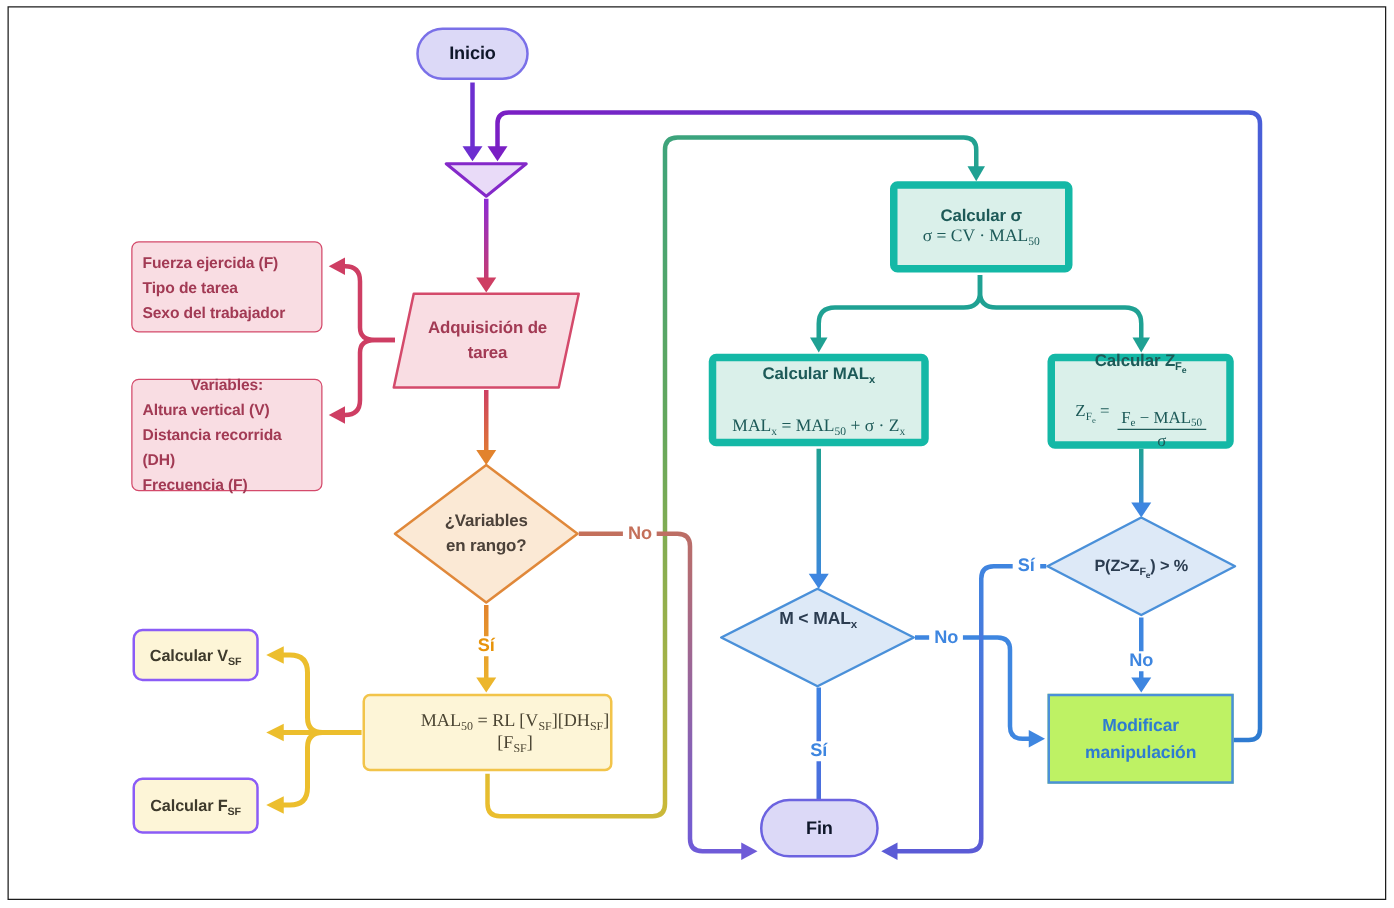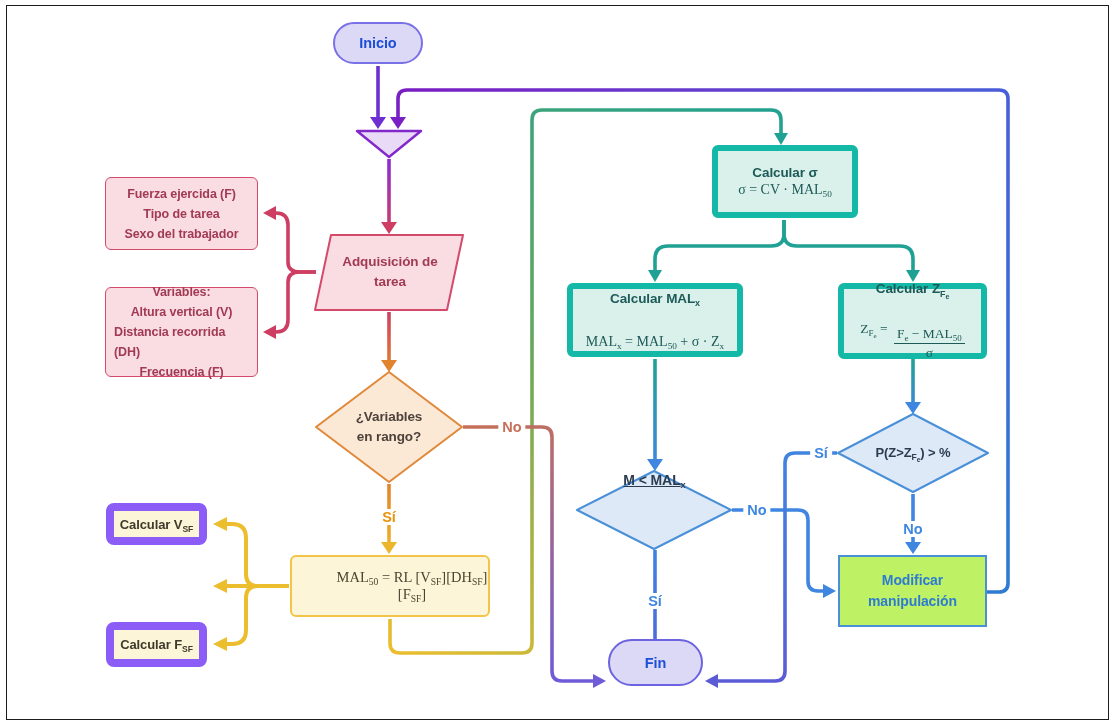--- a/index.html
+++ b/index.html
@@ -2,30 +2,30 @@
 <html><head>
 <meta charset="utf-8">
 <style>
   html,body{margin:0;padding:0;background:#ffffff;}
   .stage{position:relative;width:1115px;height:726px;background:#ffffff;overflow:hidden;
          font-family:"Liberation Sans",sans-serif;}
   .frame{position:absolute;left:6px;top:5px;width:1101px;height:713px;border:1.6px solid #1c1c1c;}
   svg.wires{position:absolute;left:0;top:0;width:1115px;height:726px;}
   .node{position:absolute;box-sizing:border-box;display:flex;align-items:center;justify-content:center;
         text-align:center;letter-spacing:-0.1px;}
-  .pill{background:#dcd9f7;border:2px solid #7a70e8;border-radius:24px;color:#1d4ed8;
+  .pill{background:#dcd9f7;border:2px solid #7a70e8;border-radius:24px;color:#0f172a;
         font-weight:700;font-size:14.5px;}
   .pill.fin{border-color:#6c63e0;}
   .pinkbox{background:#f9dde3;border:1.6px solid #d44a6b;border-radius:6px;color:#a23a54;
-        font-weight:700;font-size:12.5px;line-height:1.6;flex-direction:column;align-items:center;
-        padding:4px 8px;text-align:left;}
+        font-weight:700;font-size:12.5px;line-height:1.6;flex-direction:column;align-items:flex-start;
+        padding:4px 8px;text-align:left;margin-top:16px;}
   .pinkbox .cline{align-self:center;}
   .ptext{color:#a23a54;font-weight:700;font-size:13.5px;line-height:1.5;}
   .dtext{font-weight:700;line-height:1.45;}
-  .yellowbox{background:#fdf5d7;border:8px solid #8b5cf6;border-radius:8px;color:#3e3a2c;
+  .yellowbox{background:#fdf5d7;border:2px solid #8b5cf6;border-radius:8px;color:#3e3a2c;
         font-weight:700;font-size:13px;}
   .ybig{background:#fdf5d7;border:2px solid #f2c44a;border-radius:6px;color:#4a4432;}
   .tealbox{background:#daf0ea;border:6px solid #14b8a6;border-radius:6px;color:#1d5a58;
         flex-direction:column;gap:2px;}
   .tealbox .t{font-weight:700;font-size:13.5px;}
   .bluebox{background:#bef264;border:2px solid #4a90d9;border-radius:0;color:#2e7cd1;
         font-weight:700;font-size:14px;line-height:1.5;flex-direction:column;}
   .serif{font-family:"Liberation Serif","DejaVu Serif",serif;letter-spacing:0;}
   .fsz15{font-size:14.5px;padding-left:44px;} .fsz14{font-size:14px;} .fsz13{font-size:13.5px;}
   sub{font-size:66%;line-height:0;vertical-align:-0.35em;}
@@ -241,21 +241,21 @@
   </div>
   <div class="node tealbox" style="left:567px;top:283px;width:176px;height:74px;gap:28px;">
     <span class="t"><span>Calcular MAL</span><sub>x</sub></span>
     <span class="serif fsz14"><span>MAL</span><sub>x</sub><span> = MAL</span><sub>50</sub><span> + σ · Z</span><sub>x</sub></span>
   </div>
   <div class="node tealbox" style="left:838px;top:283px;width:149px;height:76px;">
     <span class="t"><span>Calcular Z</span><sub><span>F</span><sub>e</sub></sub></span>
     <span class="serif fsz13"><span><span>Z</span><sub><span>F</span><sub>e</sub></sub><span> = </span></span><span class="frac"><span class="num"><span>F</span><sub>e</sub><span> − MAL</span><sub>50</sub></span><span class="den">σ</span></span></span>
   </div>
 
-  <div class="node dmtext dtext" style="left:587px;top:468px;width:135px;height:24px;color:#2b3c50;font-size:14px;text-decoration:underline;">
+  <div class="node dmtext dtext" style="left:587px;top:482px;width:135px;height:24px;color:#2b3c50;font-size:14px;">
     <span><span>M &lt; MAL</span><sub>x</sub></span>
   </div>
   <div class="node dmtext dtext" style="left:843px;top:441px;width:140px;height:24px;color:#2b3c50;font-size:13px;">
     <span><span>P(Z&gt;Z</span><sub><span>F</span><sub>e</sub></sub><span>) &gt; %</span></span>
   </div>
 
   <div class="node bluebox" style="left:838px;top:555px;width:149px;height:72px;">
     <span>Modificar</span>
     <span>manipulación</span>
   </div>

